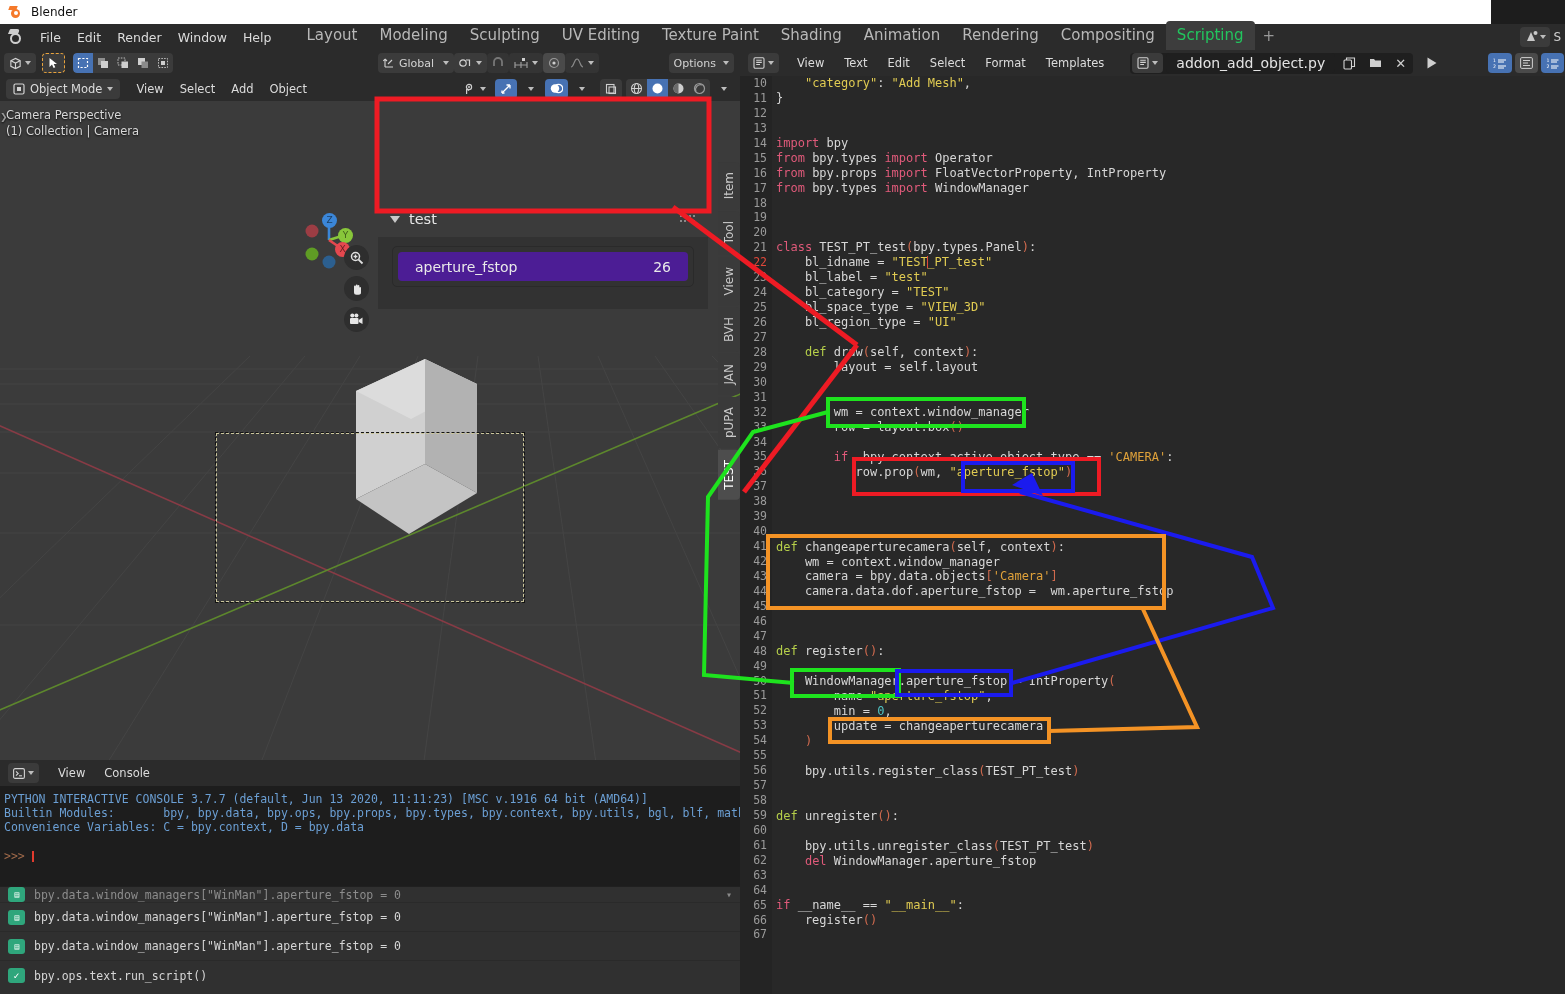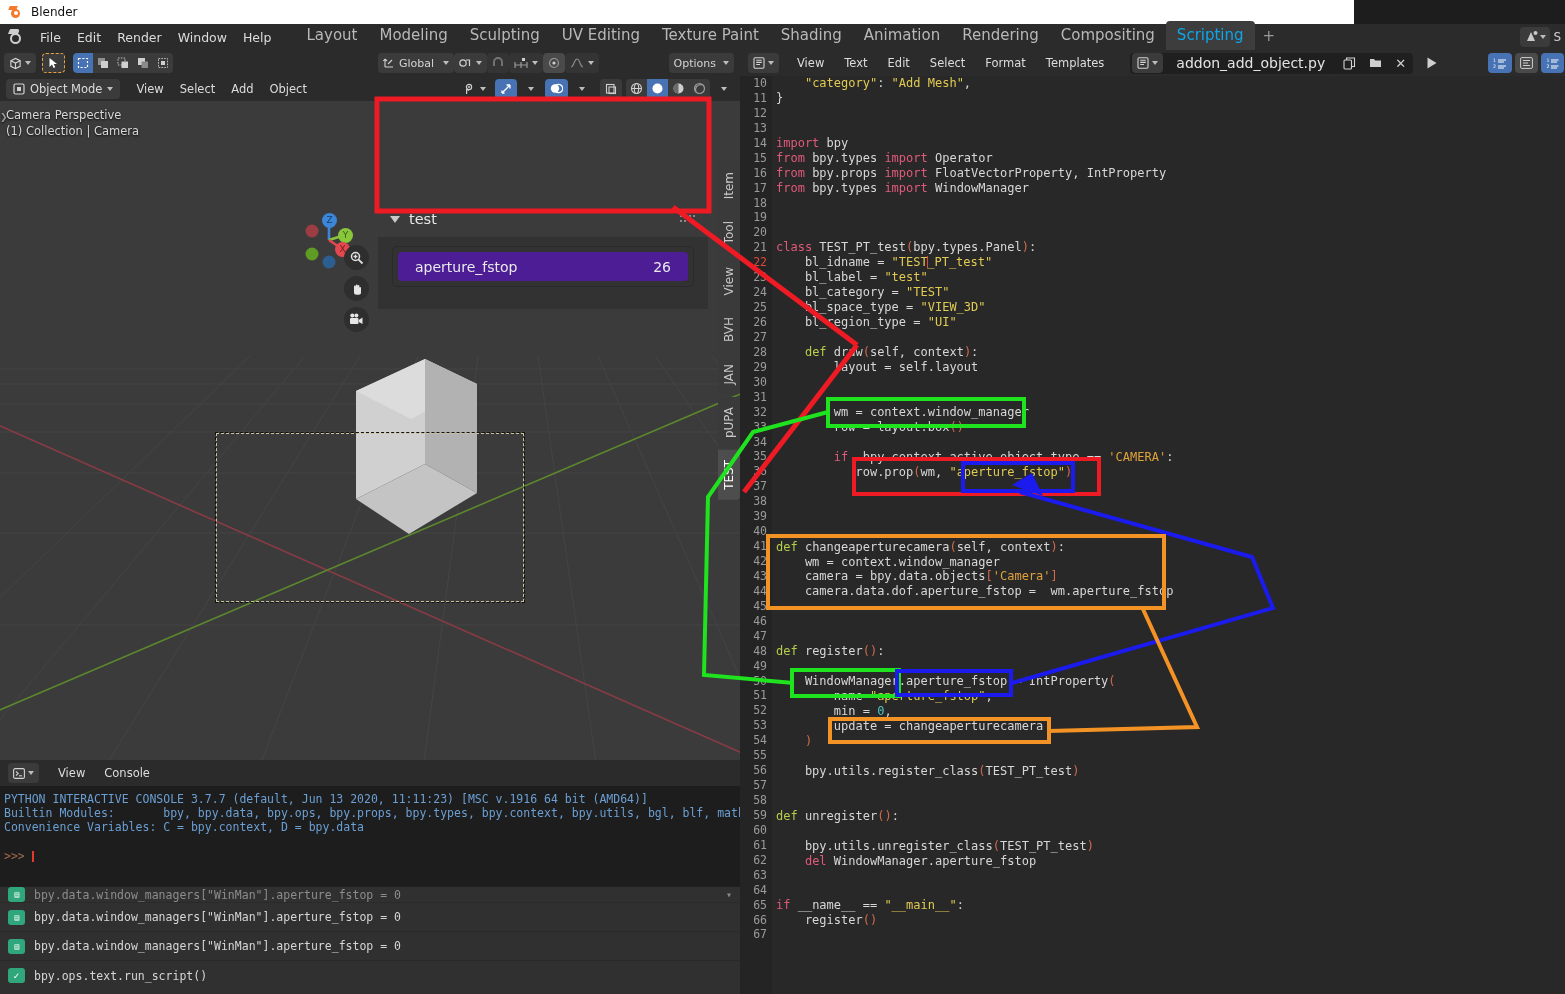--- a/index.html
+++ b/index.html
@@ -1,21 +1,21 @@
 <!DOCTYPE html>
 <html><head>
 <meta charset="utf-8">
 <style>
   * { box-sizing: border-box; margin:0; padding:0; }
   html,body{ width:1565px; height:994px; overflow:hidden; background:#1d1d1d;
     font-family:"DejaVu Sans", sans-serif; }
   #root{ position:relative; width:1565px; height:994px; }
 
   
-  .titlebar{ position:absolute; left:0; top:0; width:1354px; height:24px;
+  .titlebar{ position:absolute; left:0; top:0; width:1491px; height:24px;
     background:#ffffff; display:flex; align-items:center; padding-left:8px; }
   .titlebar .tname{ font-size:12px; color:#101010; margin-left:8px;
     font-family:"DejaVu Sans", sans-serif; }
   .blender-logo{ width:15px; height:15px; position:relative; }
   .blender-logo .bl-o{ position:absolute; width:9px; height:9px; border-radius:50%;
     background:#f5792a; left:3px; top:4px; }
   .blender-logo .bl-i{ position:absolute; width:4px; height:4px; border-radius:50%;
     background:#ffffff; left:6px; top:6px; }
   .blender-logo .bl-t{ position:absolute; width:8px; height:4px; background:#f5792a;
     left:1px; top:1px; transform:skewX(-20deg); }
@@ -25,21 +25,21 @@
     background:#2b2b2b; display:flex; align-items:center; }
   .bl-icon-sm{ width:22px; height:22px; position:relative; margin:0 4px 0 6px; }
   .bl-icon-sm .o{ position:absolute; width:11px; height:11px; border-radius:50%;
     border:2px solid #cfcfcf; left:4px; top:7px; }
   .bl-icon-sm .t{ position:absolute; width:10px; height:5px; background:#cfcfcf;
     left:3px; top:3px; transform:skewX(-22deg); border-radius:1px 3px 0 0;}
   .menuitem{ font-size:12.5px; color:#dcdcdc; padding:4px 8px; cursor:default; }
   .wstabs{ display:flex; align-items:flex-end; height:26px; margin-left:16px; }
   .wstab{ font-size:15px; color:#b8b8b8; padding:5px 11px 6px; cursor:default;
     border-radius:4px 4px 0 0; }
-  .wstab.active{ background:#3d3d3d; color:#0ea5e9; }
+  .wstab.active{ background:#3d3d3d; color:#22c55e; }
   .wstab.plus{ color:#999; font-size:15px; padding:3px 8px 5px; }
   .topbar-right{ margin-left:auto; display:flex; align-items:center; gap:3px;
     padding-right:2px; }
   .scene-pill{ display:flex; align-items:center; background:#3b3b3b; border-radius:4px;
     padding:2px 4px; height:20px; }
 
   
   .vp{ position:absolute; left:0; top:50px; width:740px; height:710px;
     background:#393939; overflow:hidden; }
   .vp-header{ position:absolute; left:0; top:0; width:740px; height:26px;

